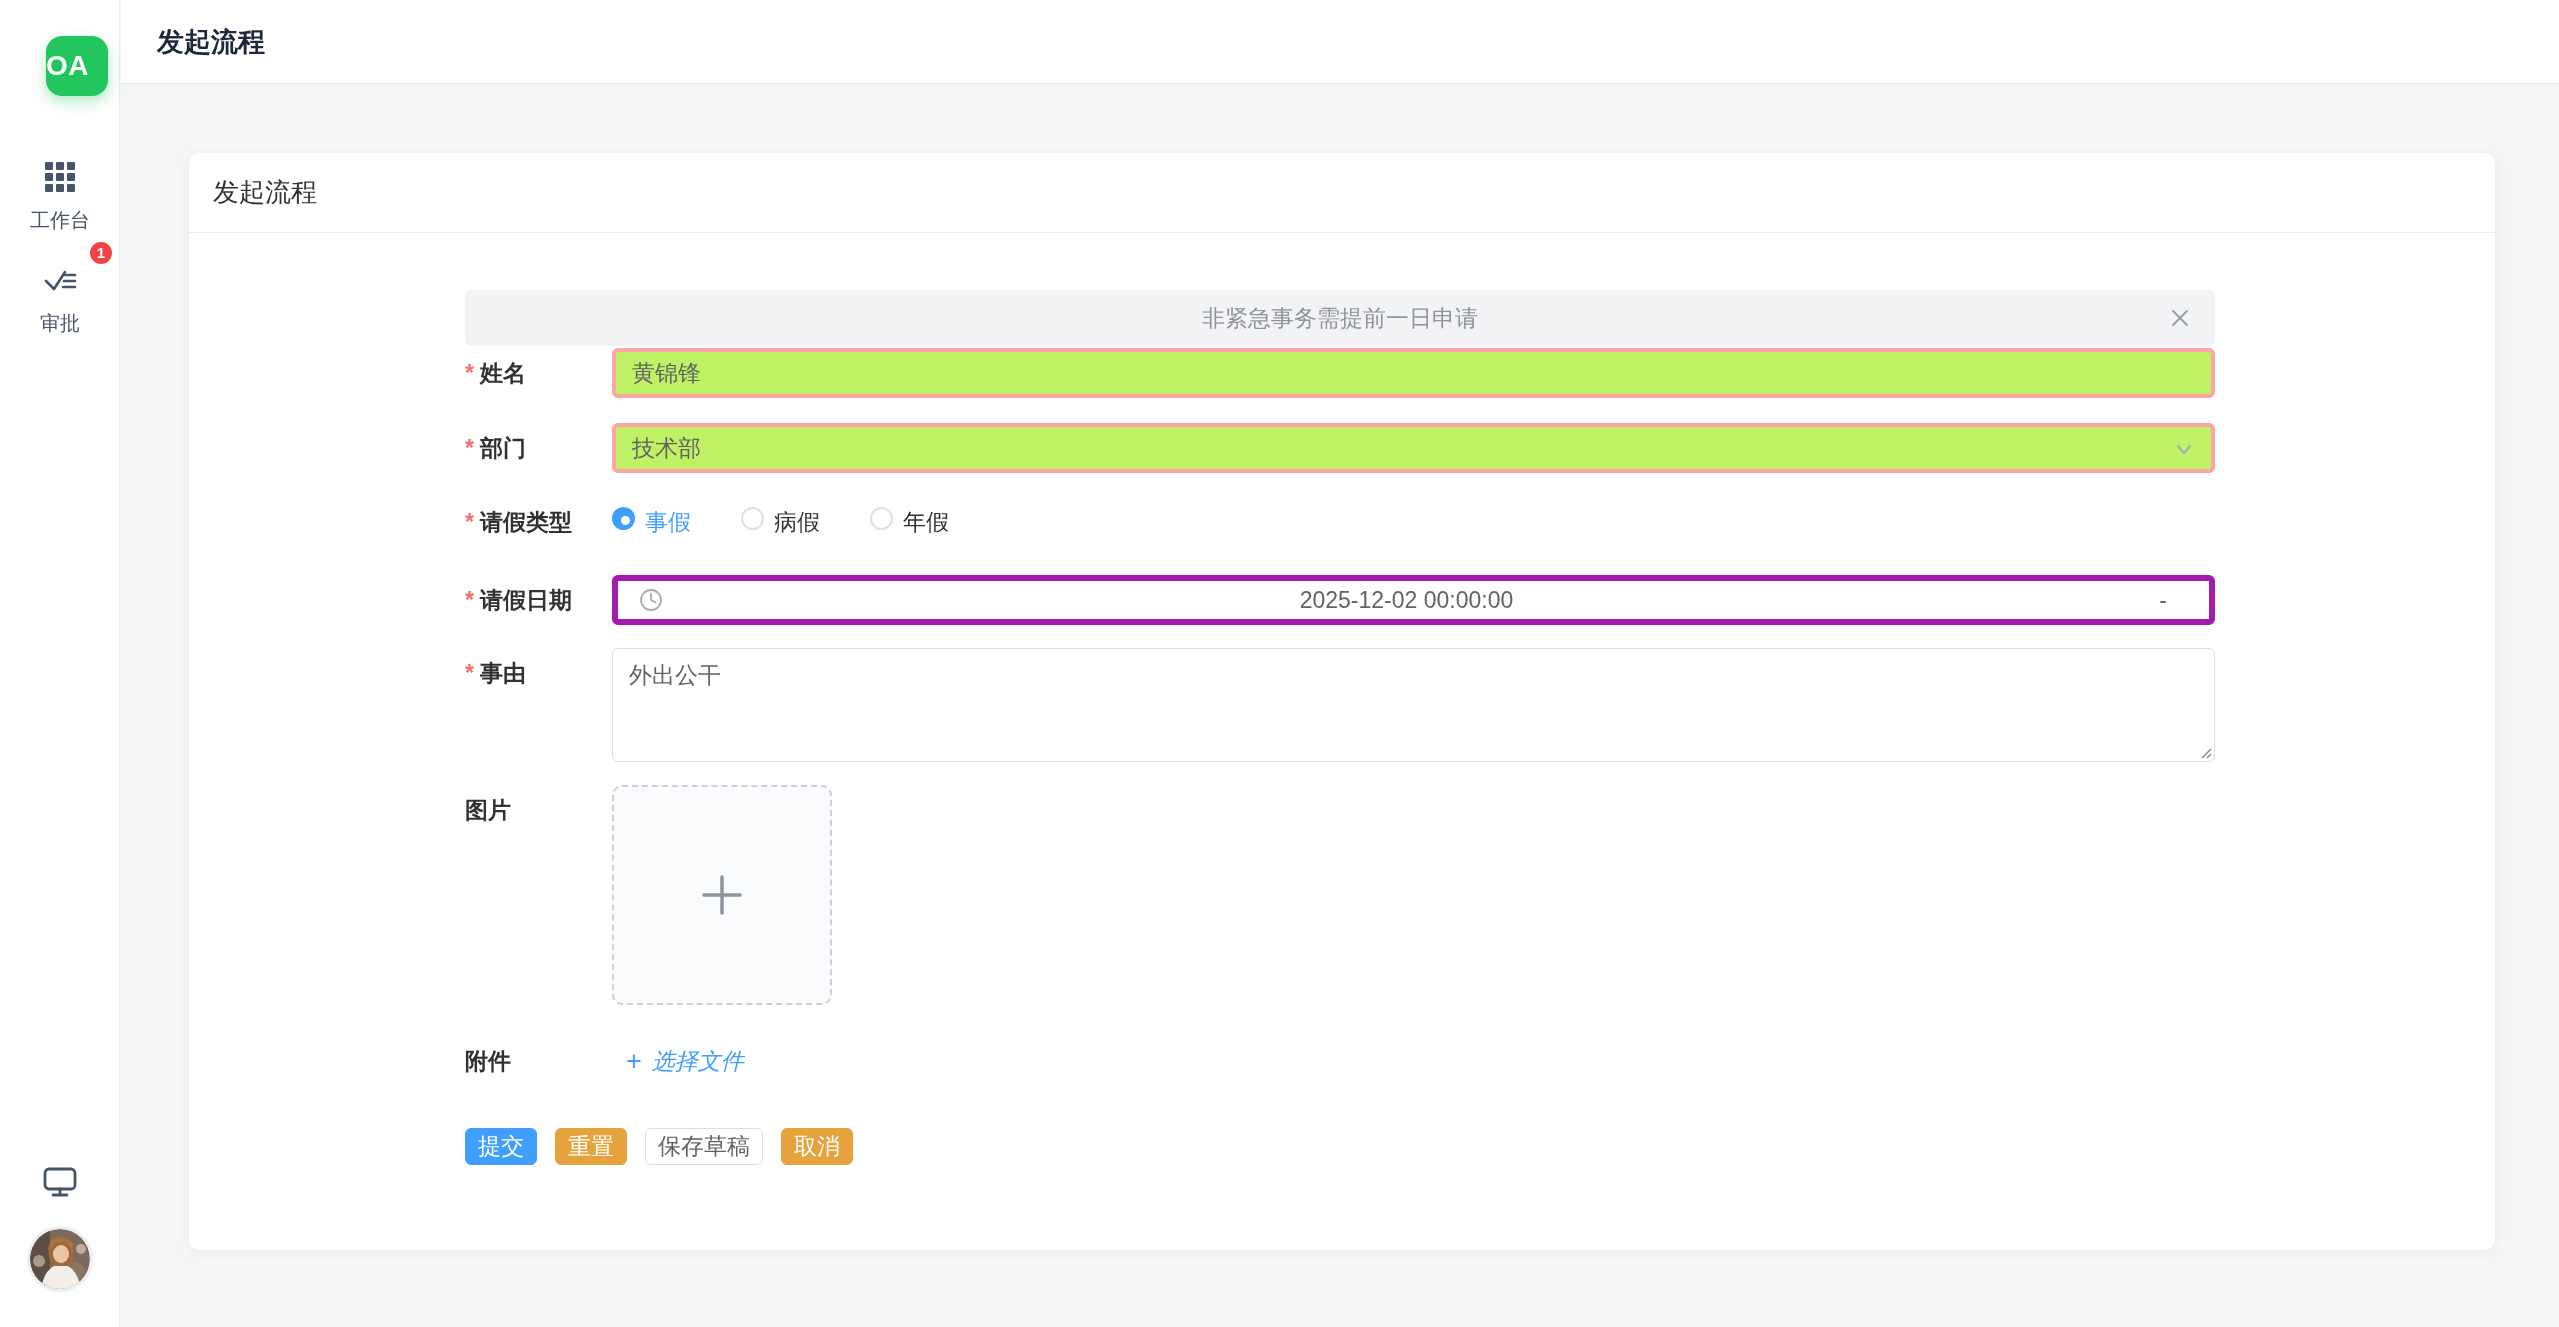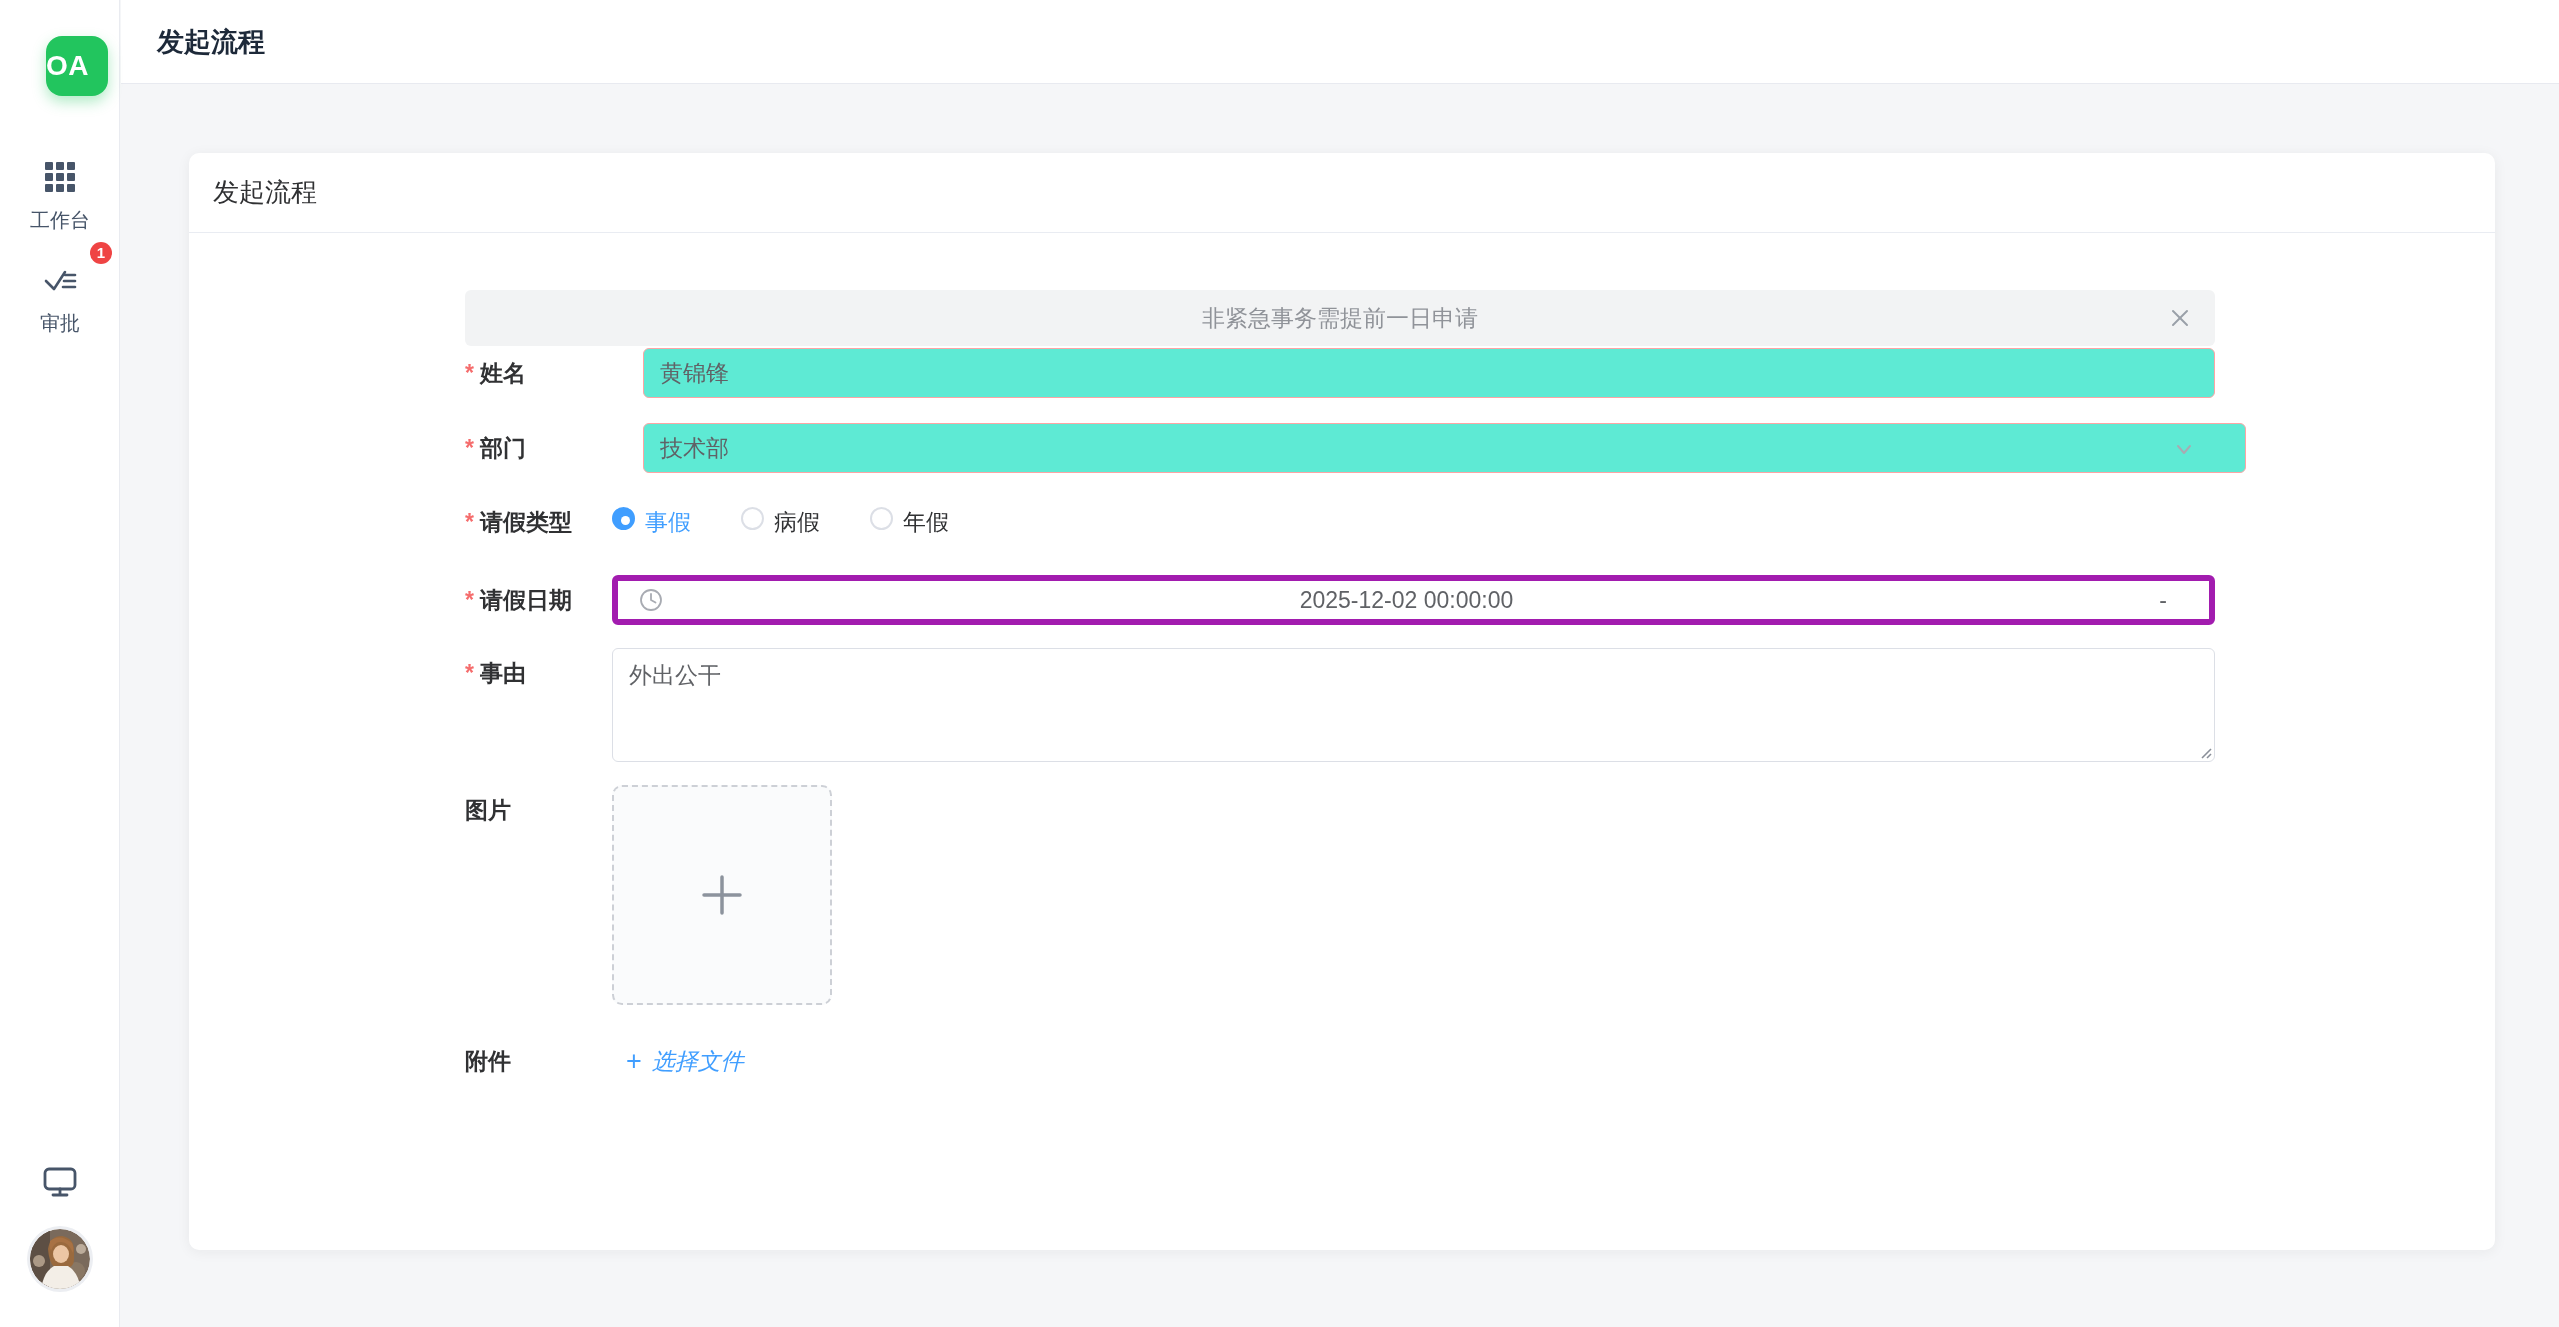--- a/index.html
+++ b/index.html
@@ -52,22 +52,22 @@
 
   .r-name   { top:195px; height:50px; }
   .r-dept   { top:270px; height:50px; }
   .r-type   { top:347px; height:44px; }
   .r-date   { top:422px; height:50px; }
   .r-reason { top:495px; height:114px; }
   .r-image  { top:632px; height:220px; }
   .r-attach { top:890px; height:36px; }
   .r-buttons{ top:975px; height:37px; }
 
-  .tinput { width:100%; height:50px; border:1px solid #fca5a5; border-radius:6px; padding:0 16px; font-size:23px;
-            color:#606266; background:#5eead4; outline:none; font-family:inherit;margin-left:31px; }
+  .tinput { width:100%; height:50px; border:4px solid #fca5a5; border-radius:6px; padding:0 16px; font-size:23px;
+            color:#606266; background:#bef264; outline:none; font-family:inherit; }
 
   .select-wrap { width:100%; position:relative; }
   .select-wrap .tinput { padding-right:56px; cursor:pointer; }
   .chevron { position:absolute; right:18px; top:13px; pointer-events:none; }
 
   
   .radio-group { display:flex; align-items:center; gap:0; }
   .radio { display:flex; align-items:flex-start; margin-right:50px; cursor:pointer; }
   .radio-dot { width:23px; height:23px; border-radius:50%; border:2px solid #dcdfe6; background:#fff; position:relative; flex:0 0 23px; }
   .radio.checked .radio-dot { border-color:#409EFF; background:#409EFF; }
@@ -294,16 +294,22 @@
           <span>附件</span>
         </div>
         <div class="fctrl">
           <span class="attach-link">
             <span class="attach-plus">+</span>
             <span class="attach-text">选择文件</span>
           </span>
         </div>
       </div>
 
+      <div class="frow r-buttons">
+        <button class="btn btn-primary">提交</button>
+        <button class="btn btn-warning">重置</button>
+        <button class="btn btn-plain">保存草稿</button>
+        <button class="btn btn-warning">取消</button>
+      </div>
 
     </section>
   </main>
 </div>
 
 </body></html>

